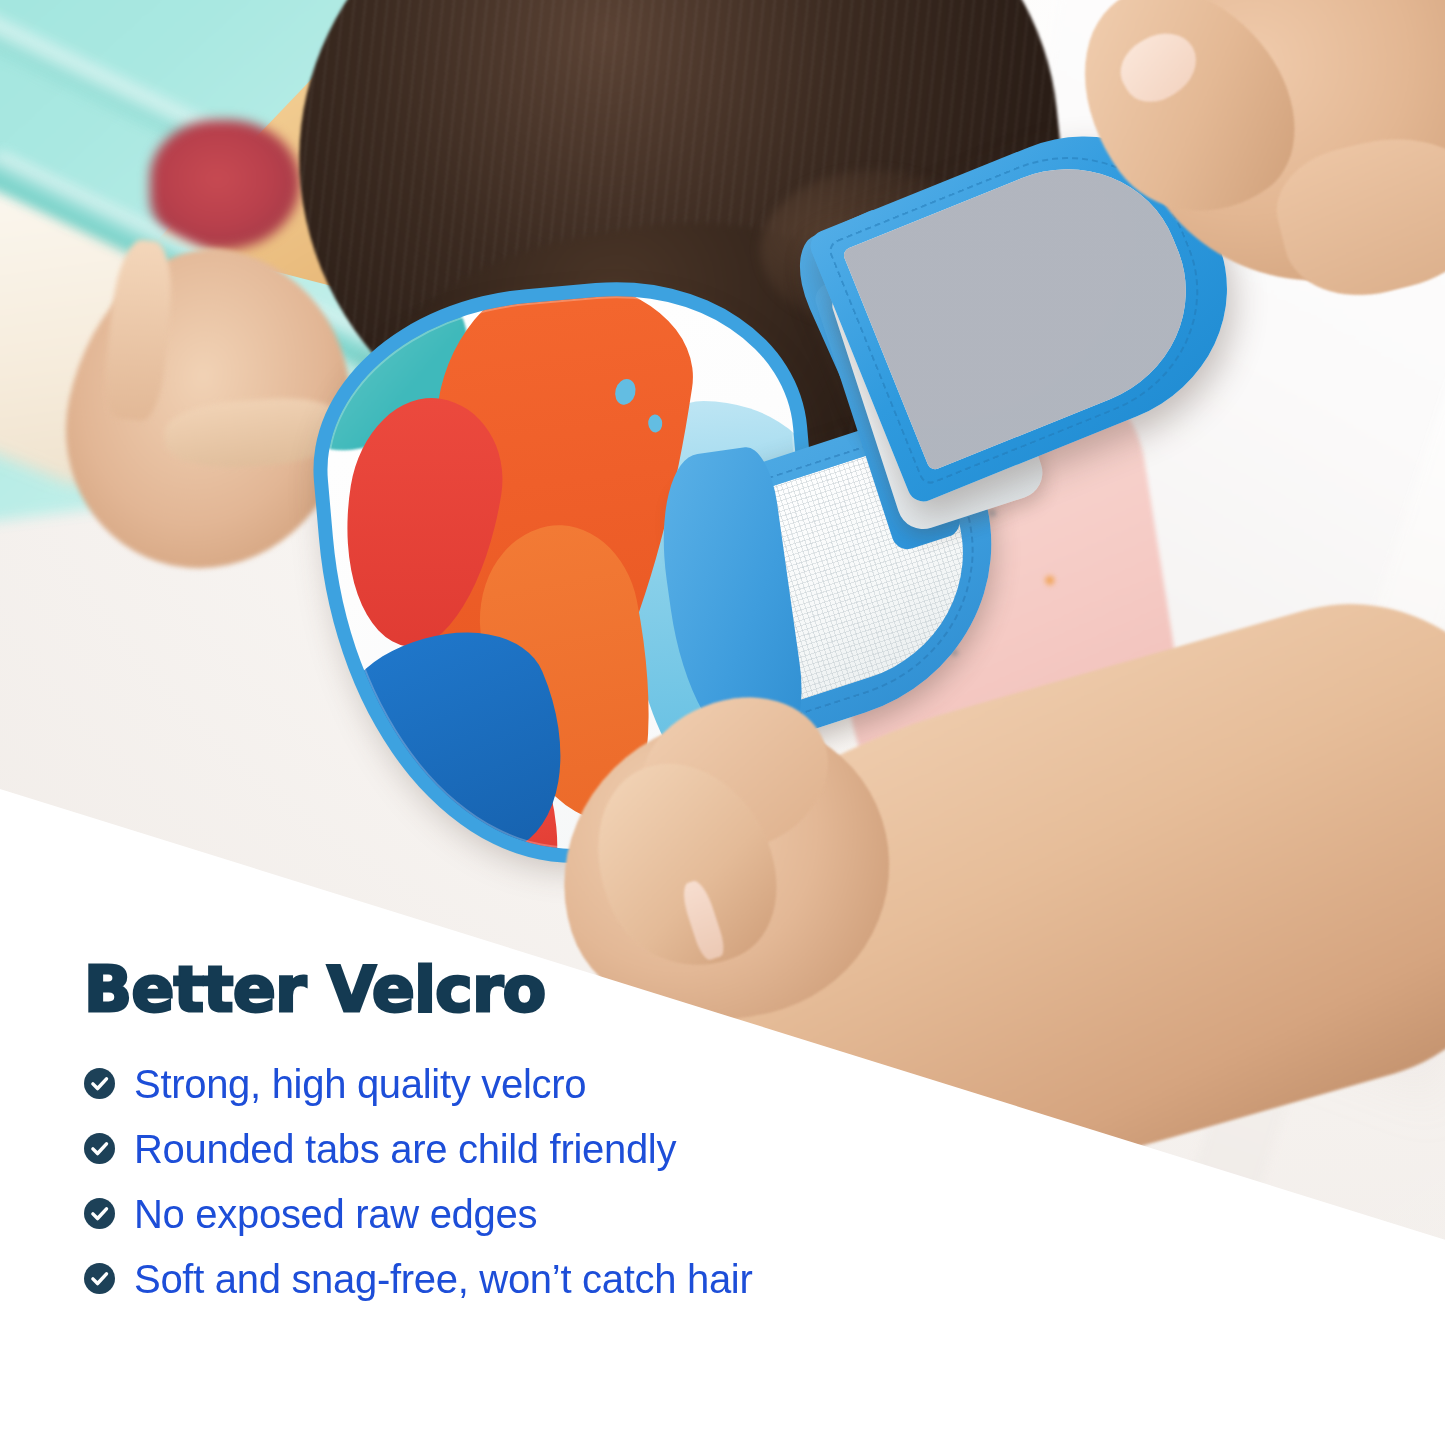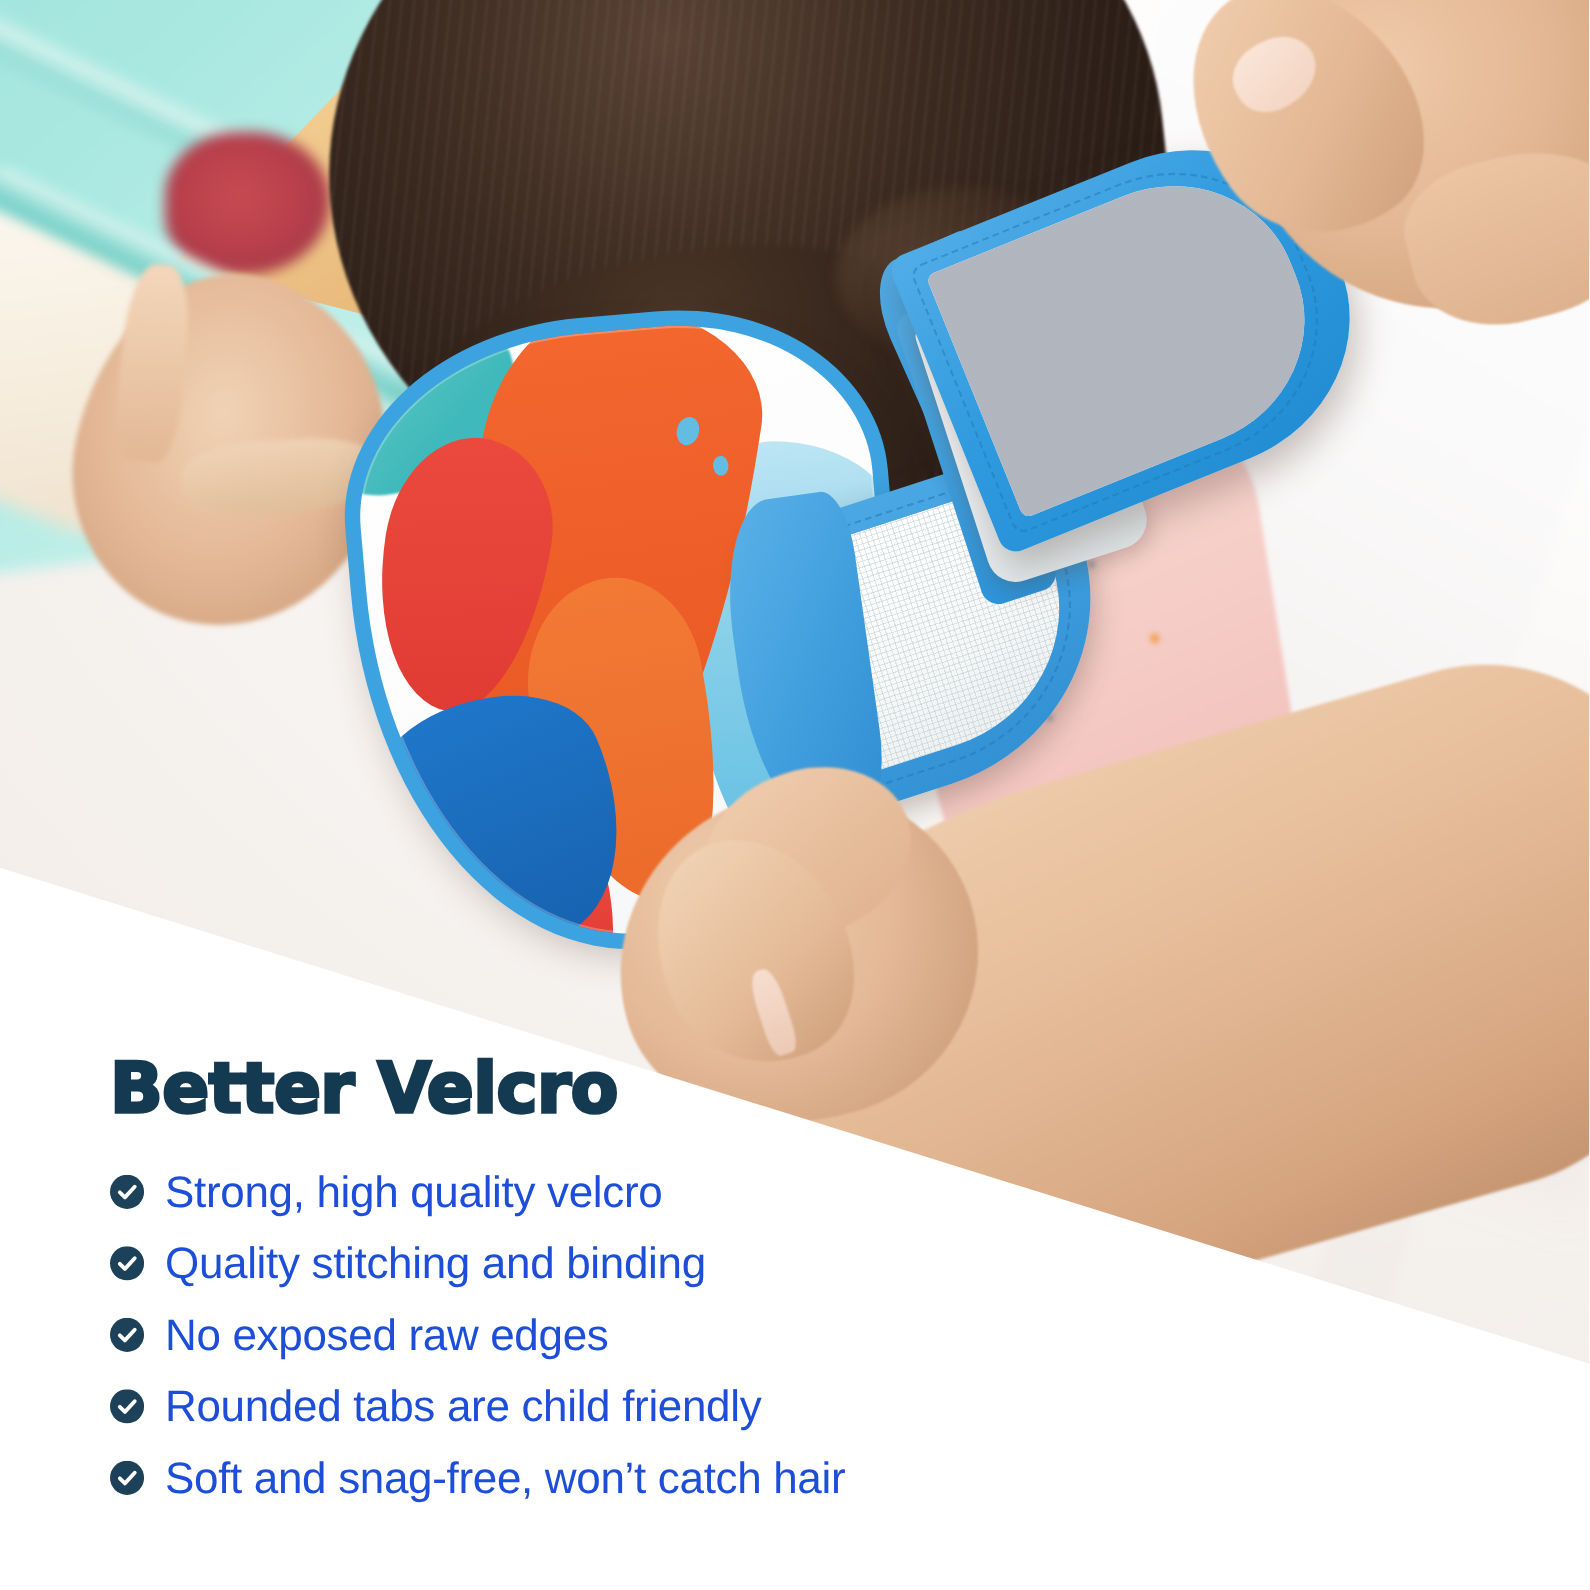--- a/index.html
+++ b/index.html
@@ -405,21 +405,21 @@
 
   
   .panel{
     position:absolute;left:0;top:0;width:1445px;height:1445px;
     background:#ffffff;
     clip-path:polygon(0% 54.6%, 100% 85.8%, 100% 100%, 0% 100%);
   }
 
   
   .content{
-    position:absolute;left:100px;top:958px;width:1000px;
+    position:absolute;left:84px;top:958px;width:1000px;
   }
   .headline{
     margin:0;
     font-family:"DejaVu Sans", sans-serif;
     font-weight:700;
     font-size:63px;
     line-height:1.0;
     letter-spacing:-0.5px;
     color:#143a52;
     -webkit-text-stroke:3.0px #143a52;
@@ -550,48 +550,41 @@
     <ul class="bullets">
 
       <li class="bullet">
         <svg class="check-icon" viewBox="0 0 32 32">
           <circle cx="16" cy="16" r="16" fill="#1d4158"></circle>
           <path d="M9.2 16.4 L14.0 21.2 L23.2 11.2" fill="none" stroke="#ffffff" stroke-width="3.6" stroke-linecap="round" stroke-linejoin="round"></path>
         </svg>
         <span class="bullet-text">Strong, high quality velcro</span>
       </li>
 
+
       <li class="bullet">
         <svg class="check-icon" viewBox="0 0 32 32">
           <circle cx="16" cy="16" r="16" fill="#1d4158"></circle>
           <path d="M9.2 16.4 L14.0 21.2 L23.2 11.2" fill="none" stroke="#ffffff" stroke-width="3.6" stroke-linecap="round" stroke-linejoin="round"></path>
         </svg>
-        <span class="bullet-text">Quality stitching and binding</span>
+        <span class="bullet-text">Rounded tabs are child friendly</span>
       </li>
 
       <li class="bullet">
         <svg class="check-icon" viewBox="0 0 32 32">
           <circle cx="16" cy="16" r="16" fill="#1d4158"></circle>
           <path d="M9.2 16.4 L14.0 21.2 L23.2 11.2" fill="none" stroke="#ffffff" stroke-width="3.6" stroke-linecap="round" stroke-linejoin="round"></path>
         </svg>
         <span class="bullet-text">No exposed raw edges</span>
       </li>
 
       <li class="bullet">
         <svg class="check-icon" viewBox="0 0 32 32">
           <circle cx="16" cy="16" r="16" fill="#1d4158"></circle>
           <path d="M9.2 16.4 L14.0 21.2 L23.2 11.2" fill="none" stroke="#ffffff" stroke-width="3.6" stroke-linecap="round" stroke-linejoin="round"></path>
         </svg>
-        <span class="bullet-text">Rounded tabs are child friendly</span>
-      </li>
-
-      <li class="bullet">
-        <svg class="check-icon" viewBox="0 0 32 32">
-          <circle cx="16" cy="16" r="16" fill="#1d4158"></circle>
-          <path d="M9.2 16.4 L14.0 21.2 L23.2 11.2" fill="none" stroke="#ffffff" stroke-width="3.6" stroke-linecap="round" stroke-linejoin="round"></path>
-        </svg>
         <span class="bullet-text">Soft and snag-free, won’t catch hair</span>
       </li>
 
     </ul>
   </div>
 
 </div>
 
 </body></html>

